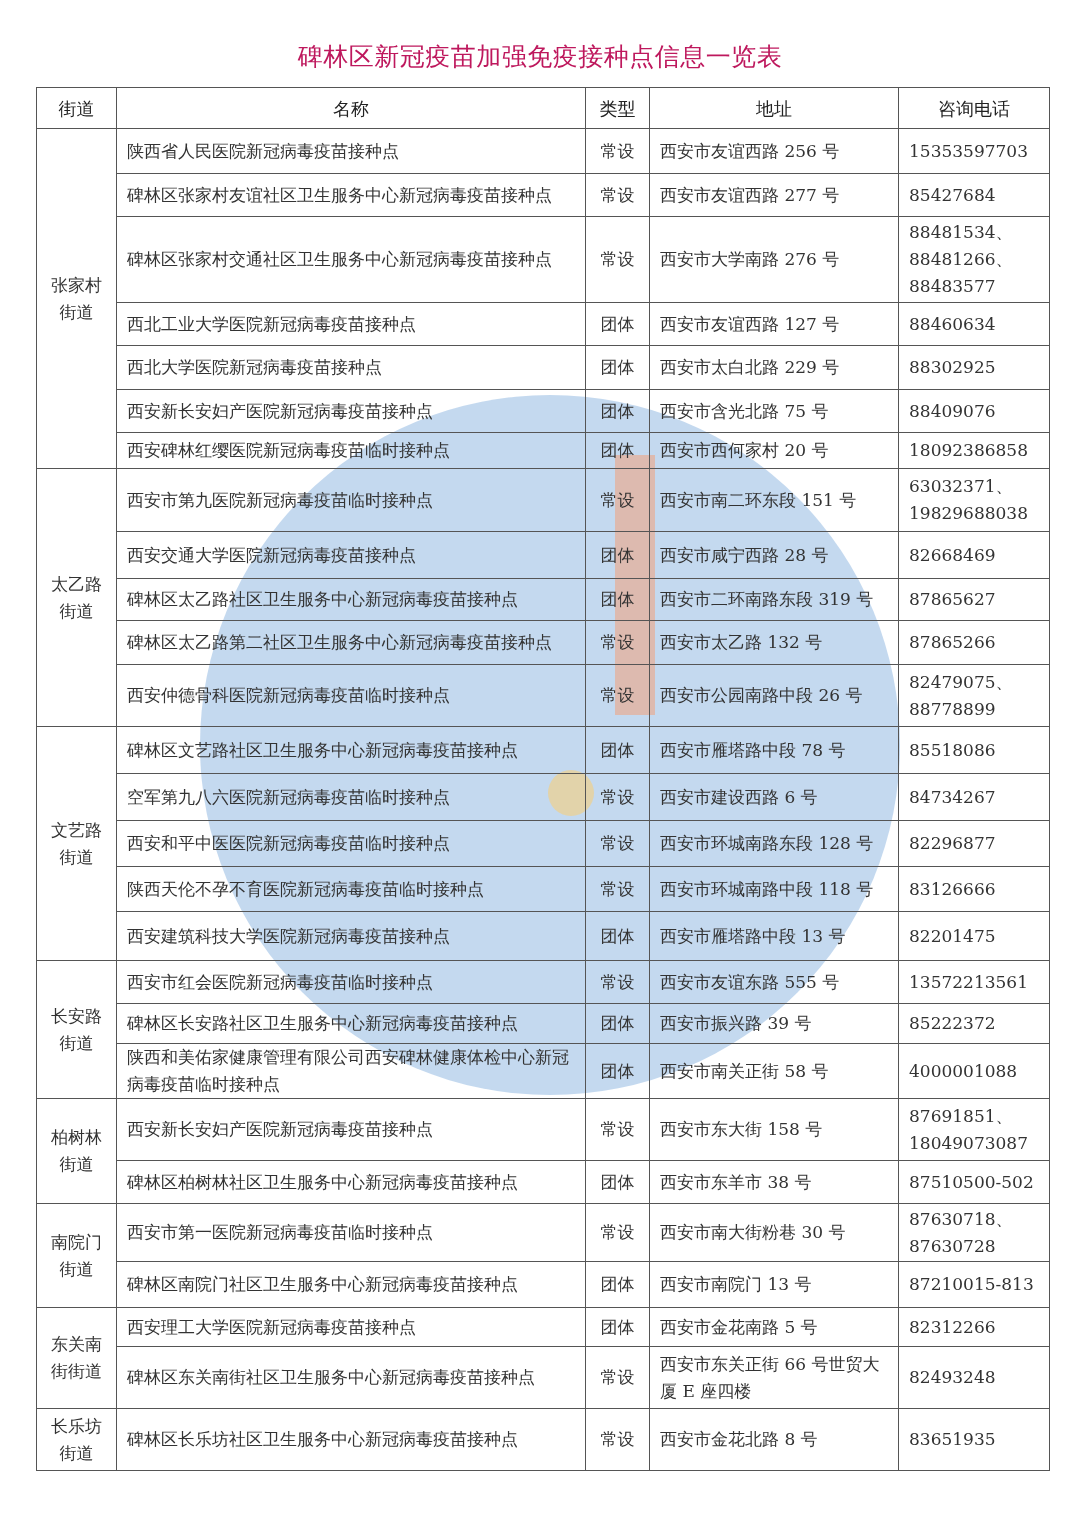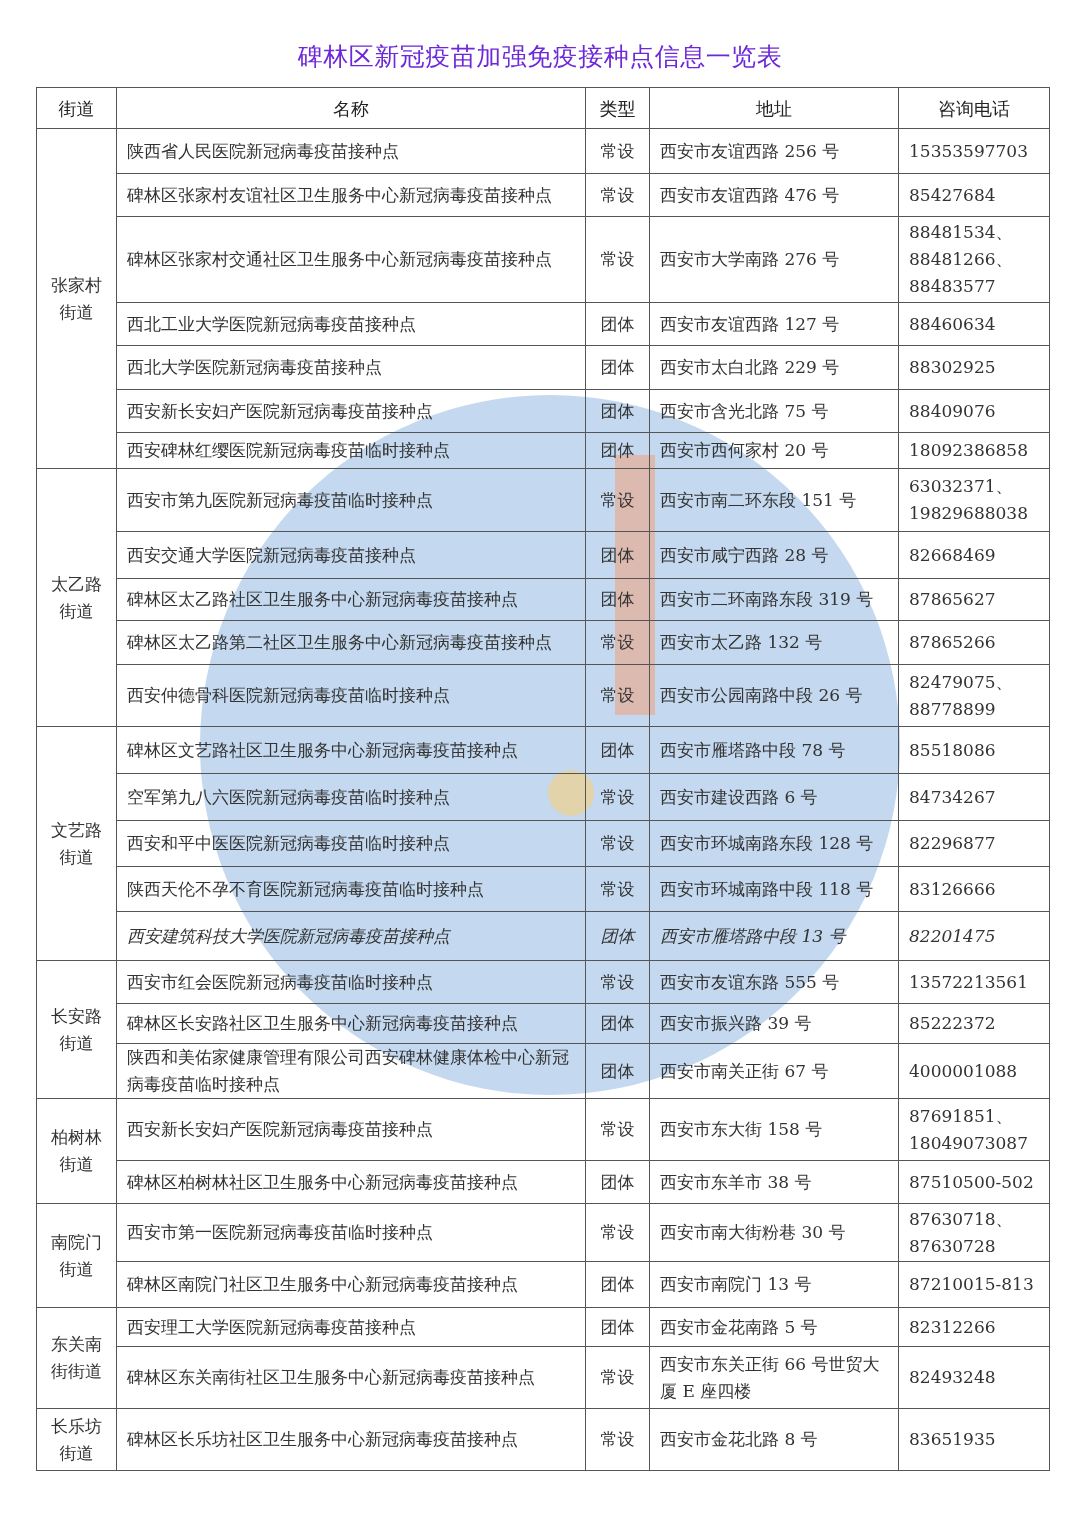--- a/index.html
+++ b/index.html
@@ -1,19 +1,19 @@
 <!DOCTYPE html>
 <html><head>
 <meta charset="utf-8">
 <style>
   html, body { margin: 0; padding: 0; background: #ffffff; }
   body { width: 1080px; height: 1527px; position: relative; overflow: hidden;
          font-family: "DejaVu Serif", "Liberation Serif", serif; color: #333; }
   .title { position: absolute; top: 40px; left: 0; width: 1080px; text-align: center;
-           font-family: "DejaVu Sans", "Liberation Sans", sans-serif; font-size: 25px; color: #6d28d9;
+           font-family: "DejaVu Sans", "Liberation Sans", sans-serif; font-size: 25px; color: #be185d;
            letter-spacing: 0.5px; }
   .watermark { position: absolute; left: 200px; top: 395px; width: 700px; height: 700px; border-radius: 50%;
                background: #93b9e2; opacity: 0.55; pointer-events: none; }
   .wm-orange { position: absolute; left: 615px; top: 455px; width: 40px; height: 260px; background: #f2a07a;
                opacity: 0.55; pointer-events: none; }
   .wm-dot { position: absolute; left: 548px; top: 770px; width: 46px; height: 46px; border-radius: 50%;
             background: #f7cf7b; opacity: 0.6; pointer-events: none; }
   table { position: absolute; left: 36px; top: 87px; border-collapse: collapse; table-layout: fixed; width: 1013px; }
   td, th { border: 1.5px solid #555; font-weight: normal; font-size: 17px; line-height: 27px;
            padding: 0 10px; vertical-align: middle; background: transparent; }
@@ -58,21 +58,21 @@
         <td class="name">陕西省人民医院新冠病毒疫苗接种点</td>
         <td class="type">常设</td>
         <td class="addr">西安市友谊西路 256 号</td>
         <td class="phone">
           <span class="phone-line">15353597703</span>
         </td>
       </tr>
       <tr style="height: 43px;">
         <td class="name">碑林区张家村友谊社区卫生服务中心新冠病毒疫苗接种点</td>
         <td class="type">常设</td>
-        <td class="addr">西安市友谊西路 476 号</td>
+        <td class="addr">西安市友谊西路 277 号</td>
         <td class="phone">
           <span class="phone-line">85427684</span>
         </td>
       </tr>
       <tr style="height: 86px;">
         <td class="name">碑林区张家村交通社区卫生服务中心新冠病毒疫苗接种点</td>
         <td class="type">常设</td>
         <td class="addr">西安市大学南路 276 号</td>
         <td class="phone">
           <span class="phone-line">88481534、</span>
@@ -187,21 +187,21 @@
         </td>
       </tr>
       <tr style="height: 45px;">
         <td class="name">陕西天伦不孕不育医院新冠病毒疫苗临时接种点</td>
         <td class="type">常设</td>
         <td class="addr">西安市环城南路中段 118 号</td>
         <td class="phone">
           <span class="phone-line">83126666</span>
         </td>
       </tr>
-      <tr style="height: 49px; font-style: italic;">
+      <tr style="height: 49px;">
         <td class="name">西安建筑科技大学医院新冠病毒疫苗接种点</td>
         <td class="type">团体</td>
         <td class="addr">西安市雁塔路中段 13 号</td>
         <td class="phone">
           <span class="phone-line">82201475</span>
         </td>
       </tr>
       <tr style="height: 43px;">
         <td class="street" rowspan="3">
           <span class="phone-line">长安路</span>
@@ -218,21 +218,21 @@
         <td class="name">碑林区长安路社区卫生服务中心新冠病毒疫苗接种点</td>
         <td class="type">团体</td>
         <td class="addr">西安市振兴路 39 号</td>
         <td class="phone">
           <span class="phone-line">85222372</span>
         </td>
       </tr>
       <tr style="height: 55px;">
         <td class="name">陕西和美佑家健康管理有限公司西安碑林健康体检中心新冠病毒疫苗临时接种点</td>
         <td class="type">团体</td>
-        <td class="addr">西安市南关正街 67 号</td>
+        <td class="addr">西安市南关正街 58 号</td>
         <td class="phone">
           <span class="phone-line">4000001088</span>
         </td>
       </tr>
       <tr style="height: 62px;">
         <td class="street" rowspan="2">
           <span class="phone-line">柏树林</span>
           <span class="phone-line">街道</span>
         </td>
         <td class="name">西安新长安妇产医院新冠病毒疫苗接种点</td>

